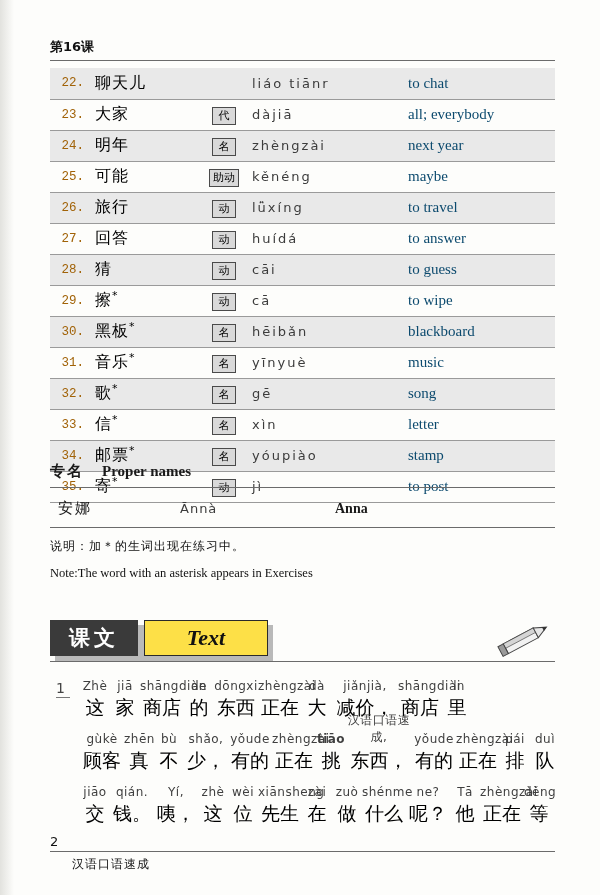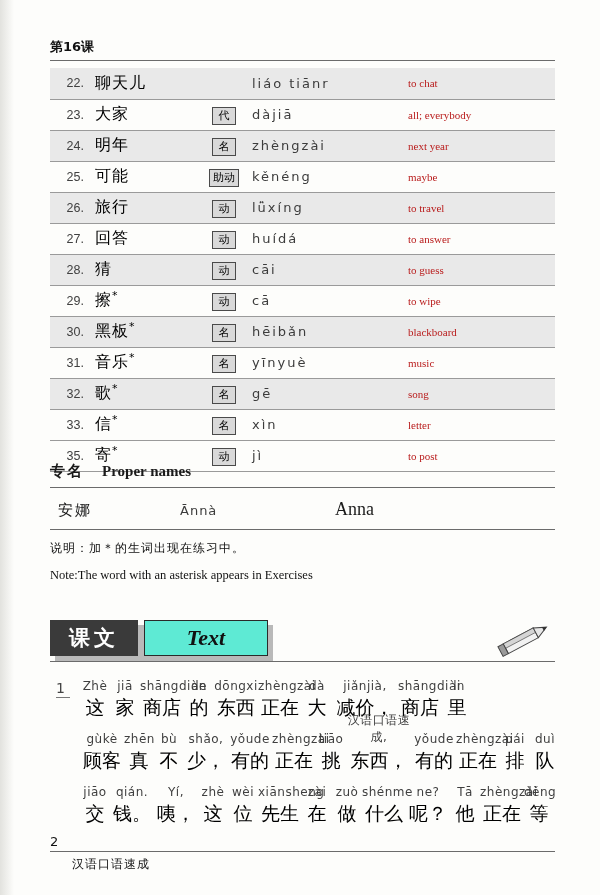--- a/index.html
+++ b/index.html
@@ -56,24 +56,24 @@
     background: #e9e9e9;
   }
   .vocab td {
     border-bottom: 1px solid #9a9a9a;
     vertical-align: middle;
     padding: 0;
   }
   .c-num {
     width: 34px;
     text-align: right;
-    font-family: Liberation Sans, sans-serif;
+    font-family: Liberation Mono, monospace;
     font-size: 12.5px;
     padding-right: 3px !important;
-    color: #404040;
+    color: #a16207;
   }
   .c-hanzi {
     width: 105px;
     font-family: "DejaVu Sans", sans-serif;
     font-size: 16px;
     padding-left: 8px !important;
     letter-spacing: 1px;
     color: #000;
   }
   .c-hanzi sup {
@@ -98,22 +98,22 @@
   .c-pinyin {
     width: 150px;
     font-family: "DejaVu Sans", sans-serif;
     font-size: 13px;
     color: #3c3c3c;
     letter-spacing: 2px;
     padding-left: 4px !important;
   }
   .c-eng {
     font-family: "Liberation Serif", serif;
-    font-size: 11px;
-    color: #b91c1c;
+    font-size: 15px;
+    color: #0c4a6e;
     padding-left: 6px !important;
   }
 
   
   .propernames {
     position: absolute;
     top: 462px;
     left: 50px;
     width: 505px;
   }
@@ -151,21 +151,22 @@
   }
   .pn-row .w-py {
     width: 155px;
     font-family: "DejaVu Sans", sans-serif;
     font-size: 13px;
     color: #3c3c3c;
     letter-spacing: 1px;
   }
   .pn-row .w-en {
     font-family: "Liberation Serif", serif;
-    font-size: 18px;
+    font-size: 14px;
+    font-weight: bold;
   }
   .note-cn {
     padding-top: 10px;
     font-family: "DejaVu Sans", sans-serif;
     font-size: 12px;
     letter-spacing: 1px;
     color: #111;
   }
   .note-en {
     padding-top: 11px;
@@ -205,21 +206,21 @@
     display: flex;
     align-items: center;
     justify-content: center;
   }
   .banner-en {
     position: absolute;
     left: 94px;
     top: 0;
     width: 124px;
     height: 36px;
-    background: #5eead4;
+    background: #fde047;
     border: 1.5px solid #2a2a2a;
     box-sizing: border-box;
     font-family: "Liberation Serif", serif;
     font-style: italic;
     font-weight: bold;
     font-size: 22px;
     display: flex;
     align-items: center;
     justify-content: center;
     color: #111;
@@ -412,20 +413,27 @@
           <td class="c-pos"><span class="pos-box">名</span></td>
           <td class="c-pinyin">gē</td>
           <td class="c-eng">song</td>
         </tr>
         <tr>
           <td class="c-num">33.</td>
           <td class="c-hanzi">信<sup>*</sup></td>
           <td class="c-pos"><span class="pos-box">名</span></td>
           <td class="c-pinyin">xìn</td>
           <td class="c-eng">letter</td>
+        </tr>
+        <tr class="shaded">
+          <td class="c-num">34.</td>
+          <td class="c-hanzi">邮票<sup>*</sup></td>
+          <td class="c-pos"><span class="pos-box">名</span></td>
+          <td class="c-pinyin">yóupiào</td>
+          <td class="c-eng">stamp</td>
         </tr>
         <tr>
           <td class="c-num">35.</td>
           <td class="c-hanzi">寄<sup>*</sup></td>
           <td class="c-pos"><span class="pos-box">动</span></td>
           <td class="c-pinyin">jì</td>
           <td class="c-eng">to post</td>
         </tr>
       </tbody>
   </table>
@@ -490,21 +498,21 @@
           </div>
         </div>
         <div class="line-block">
           <div class="py-line">
             <span style="width: 44px;">gùkè</span>
             <span style="width: 30px;">zhēn</span>
             <span style="width: 30px;">bù</span>
             <span style="width: 44px;">shǎo,</span>
             <span style="width: 44px;">yǒude</span>
             <span style="width: 44px;">zhèngzài</span>
-            <span style="width: 30px;">tiāo</span>
+            <span style="width: 30px; font-weight: bold;">tiāo</span>
             <span style="width: 66px;">汉语口语速成,</span>
             <span style="width: 44px;">yǒude</span>
             <span style="width: 44px;">zhèngzài</span>
             <span style="width: 30px;">pái</span>
             <span style="width: 30px;">duì</span>
           </div>
           <div class="hz-line">
             <span style="width: 44px;">顾客</span>
             <span style="width: 30px;">真</span>
             <span style="width: 30px;">不</span>

